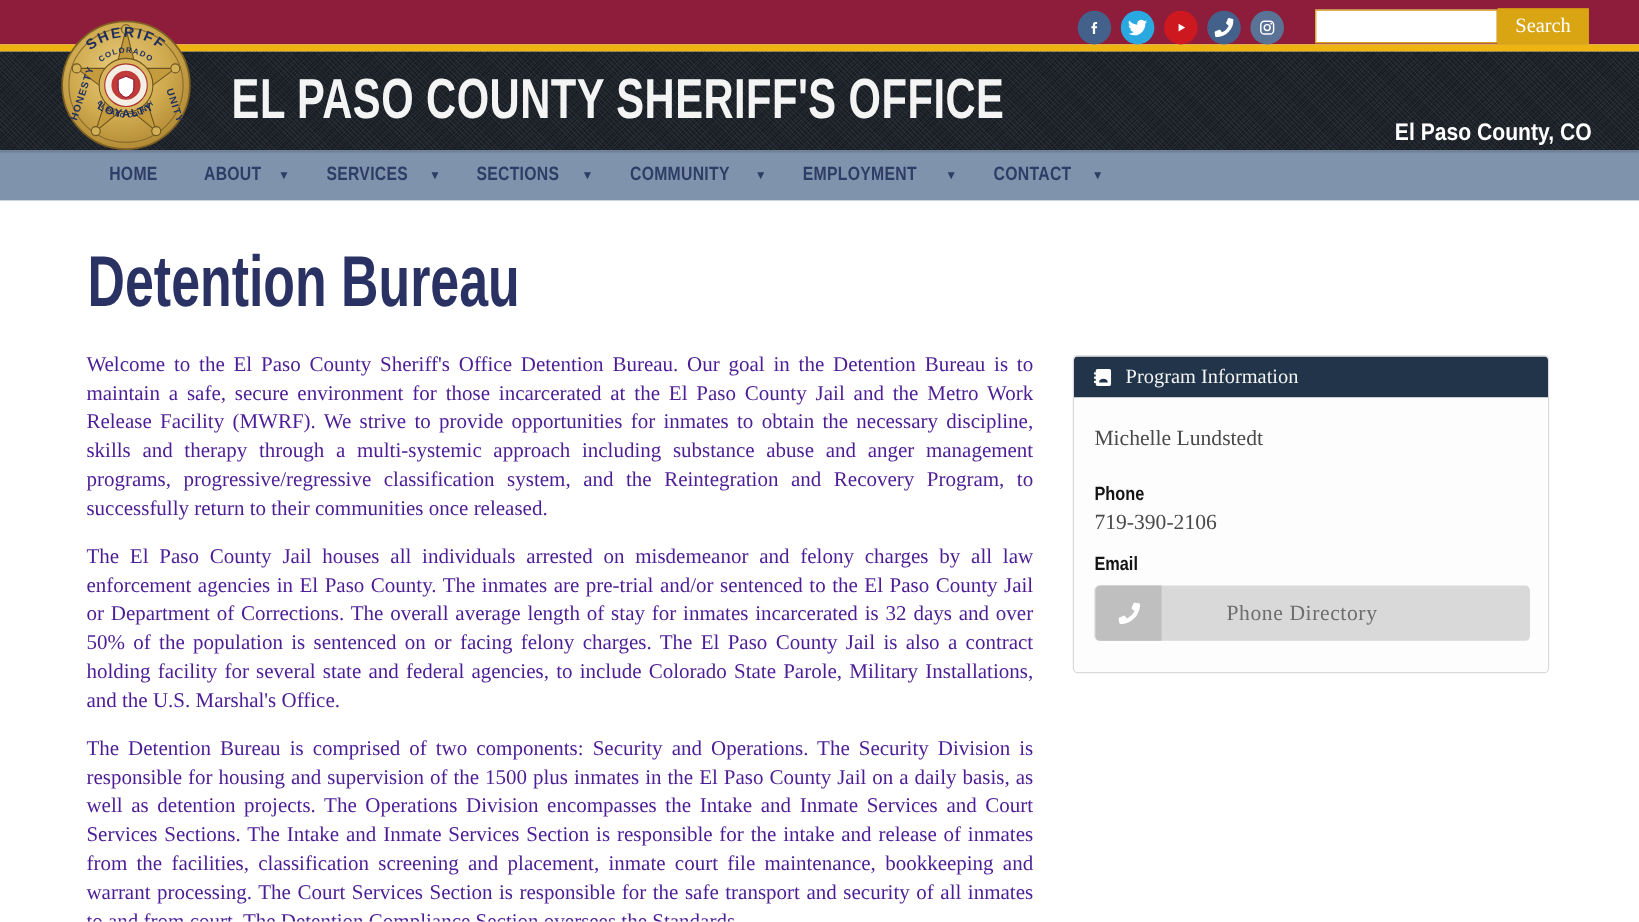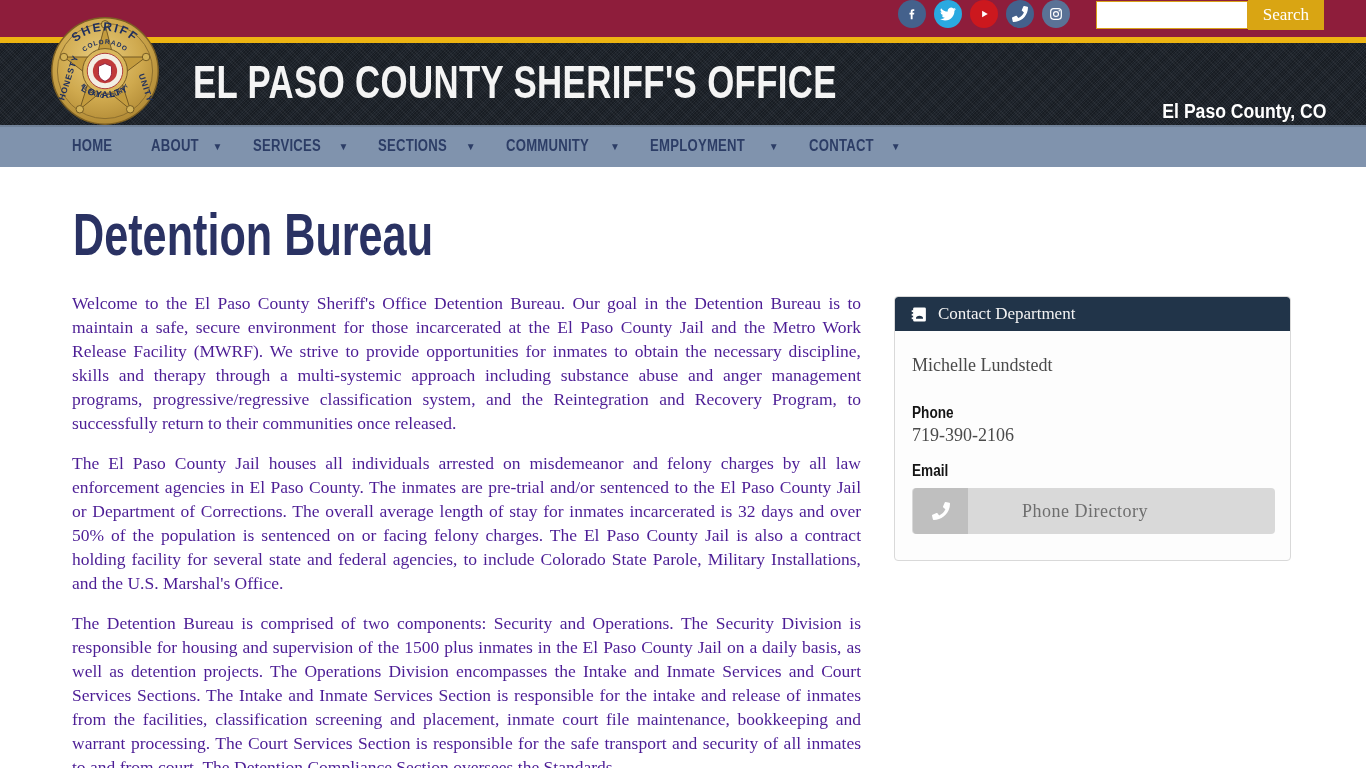--- a/index.html
+++ b/index.html
@@ -1,20 +1,20 @@
 <!DOCTYPE html>
 <html><head>
 <meta charset="utf-8">
 <style>
   * { margin:0; padding:0; box-sizing:border-box; }
   html,body { width:1366px; height:768px; overflow:hidden; background:#ffffff;
               font-family:"Liberation Serif", serif; }
 
   
-  .topbar { height:37px; background:#8e1d3b; display:flex; align-items:flex-start;
+  .topbar { height:37px; background:#8e1d3b; display:flex; align-items:flex-end;
             justify-content:flex-end; padding-right:42px; }
   .social-row { display:flex; gap:8px; margin-right:26px; }
   .social-btn { width:28px; height:28px; border-radius:50%; display:flex;
                 align-items:center; justify-content:center; cursor:pointer; }
   .social-btn svg { width:16px; height:16px; display:block; }
   .search-form { display:flex; align-items:center; }
   .search-input { width:152px; height:28px; border:1px solid #d8a21a; background:#fff;
                   outline:none; padding:0 8px; font-family:"Liberation Serif",serif; font-size:14px; }
   .search-btn { height:30px; padding:0 14px; background:#d9a513; border:1px solid #d9a513;
                 color:#fff; font-family:"Liberation Serif",serif; font-size:17px; cursor:pointer; }
@@ -32,21 +32,21 @@
                 transform-origin:left center; color:#f4f4f4; font-family:"Liberation Sans",sans-serif;
                 font-weight:700; font-size:47px; white-space:nowrap; letter-spacing:.5px; }
   .site-loc { position:absolute; right:40px; top:68px; transform:scaleX(.88) translateY(-50%);
               transform-origin:right center; color:#fff; font-family:"Liberation Sans",sans-serif;
               font-weight:700; font-size:20px; white-space:nowrap; }
   .badge { position:absolute; left:49px; top:-29px; width:112px; height:114px; z-index:5; cursor:pointer; }
 
   
   .navbar { height:42px; background:#8093ad; box-shadow:inset 0 2px 0 rgba(0,0,0,.12); }
   .navbar ul { list-style:none; height:100%; display:flex; align-items:center;
-               gap:30px; padding-left:72px; }
+               gap:30px; padding-left:91px; }
   .nav-item { display:flex; align-items:center; gap:7px; cursor:pointer; }
   .nav-label { font-family:"Liberation Sans",sans-serif; font-weight:700; font-size:16px;
                color:#2c3d66; transform:scaleX(.82); transform-origin:left center;
                white-space:nowrap; letter-spacing:.3px; }
   .nav-caret { font-size:10px; color:#2c3d66; margin-left:-4px; }
 
   
   .main-wrap { width:1222px; margin:0 auto; padding-top:30px; display:flex; gap:33px; }
   .article { width:789px; }
   .page-title { font-family:"Liberation Sans",sans-serif; font-weight:700; font-size:60px;
@@ -205,21 +205,21 @@
     <div class="panel">
       <div class="panel-head">
         <svg viewBox="0 0 24 24">
           <path fill="#fff" d="M5 2 h14 a2 2 0 0 1 2 2 v16 a2 2 0 0 1 -2 2 H5 a2 2 0 0 1 -2 -2 V4 a2 2 0 0 1 2 -2 z
                    M12 7.5 a2.6 2.6 0 1 1 0 5.2 a2.6 2.6 0 0 1 0 -5.2 z"></path>
           <path fill="#213449" d="M12 13.6 c3 0 5 1.6 5 3.6 v.8 H7 v-.8 c0 -2 2 -3.6 5 -3.6 z"></path>
           <rect x="1" y="6" width="3" height="2.6" fill="#fff"></rect>
           <rect x="1" y="11" width="3" height="2.6" fill="#fff"></rect>
           <rect x="1" y="16" width="3" height="2.6" fill="#fff"></rect>
         </svg>
-        <span>Contact Department</span>
+        <span>Program Information</span>
       </div>
       <div class="panel-body">
         <div class="contact-name">Michelle Lundstedt</div>
 
         <div class="field-label">Phone</div>
         <div class="field-value">719-390-2106</div>
 
         <div class="field-label">Email</div>
 
         <button class="dir-btn" type="button">

